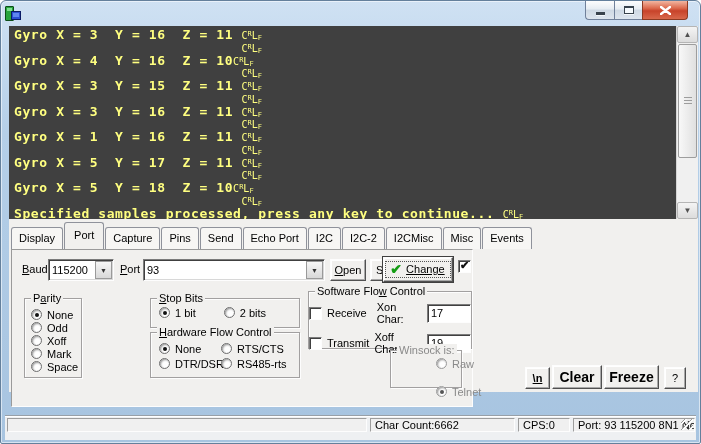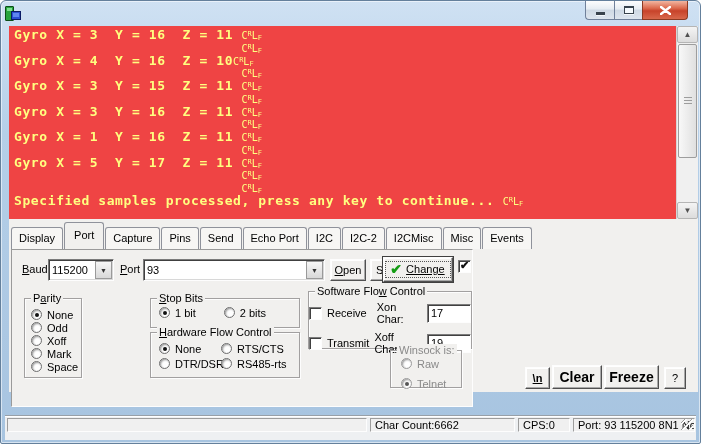--- a/index.html
+++ b/index.html
@@ -23,21 +23,21 @@
     background:linear-gradient(180deg,#fdfdfd 0%,#e6ecf2 45%,#cfd9e4 50%,#dde5ee 100%); }
   .cap-btn.min { width:29px; border-radius:0 0 0 4px; border-right:none; }
   .cap-btn.max { width:28px; border-right:none; }
   .cap-btn.close { width:46px; border-radius:0 0 4px 0;
     background:linear-gradient(180deg,#f2b5a0 0%,#dc6a4d 40%,#c8432a 55%,#d8684b 100%); border-color:#8c3категория22; border-color:#8c3a22; }
   .glyph-min { width:9px; height:3px; background:#39434d; box-shadow:0 1px 0 rgba(255,255,255,.7); margin-top:7px; }
   .glyph-max { width:10px; height:8px; border:1px solid #39434d; box-shadow:inset 0 1px 0 #39434d,0 1px 0 rgba(255,255,255,.7); background:#f6fafd; }
 
   
   .terminal { position:absolute; left:8px; top:25px; width:689px; height:193px; display:flex; background:#000; }
-  .term-text { flex:1; overflow:hidden; padding:2px 0 0 5px; background:#ef4444;
+  .term-text { flex:1; overflow:hidden; padding:2px 0 0 5px; background:#404040;
     font-family:"DejaVu Sans Mono", monospace; font-size:13px; font-weight:bold; color:#FFFF80; letter-spacing:.6px; }
   .tline { height:12.75px; line-height:13px; white-space:pre; }
   .ctl { font-weight:normal; font-size:10px; letter-spacing:0; }
   .ctl i { font-style:normal; font-size:7px; }
   .ctl i.up { vertical-align:3px; }
   .ctl i.dn { vertical-align:-1px; }
 
   
   .sbar { width:22px; background:#f0f0f0; display:flex; flex-direction:column; border-left:1px solid #d5d5d5; }
   .sb-btn { height:17px; display:flex; align-items:center; justify-content:center; font-size:8px; color:#505050;
@@ -94,21 +94,21 @@
 
   .g-parity   { left:12px;  top:48px; width:58px;  height:80px; }
   .g-parity   .opts { padding:10px 0 0 6px; display:flex; flex-direction:column; gap:1px; }
   .g-databits { left:76px;  top:48px; width:58px;  height:80px; }
   .g-databits .opts { padding:11px 0 0 6px; display:flex; flex-direction:column; gap:3.5px; }
   .g-stopbits { left:138px; top:48px; width:150px; height:30px; }
   .g-stopbits .opts { padding:8px 0 0 8px; display:flex; gap:28px; }
   .g-hwflow   { left:138px; top:82px; width:150px; height:46px; }
   .g-hwflow   .opts { padding:10px 0 0 8px; display:grid; grid-template-columns:62px auto; row-gap:3px; }
   .g-winsock  { left:378px; top:100px; width:72px; height:38px; }
-  .g-winsock  .opts { padding:7px 0 0 10px; display:flex; flex-direction:column; gap:8px; }
+  .g-winsock  .opts { padding:7px 0 0 10px; display:flex; flex-direction:column; gap:16px;margin-left:35px; }
   .group.disabled, .group.disabled .gtitle { color:#8a8a8a; }
   .group.disabled .rb { border-color:#9a9a9a; }
   .group.disabled .rb.sel::after { background:#555; }
 
   .g-swflow { left:296px; top:41px; width:164px; height:58px; }
   .sw-row { display:flex; align-items:center; gap:5px; padding-left:0; }
   .sw-row.r1 { margin-top:9px; } .sw-row.r2 { margin-top:6px; }
   .sw-input { width:44px; height:19px; font:11px "Liberation Sans",sans-serif; padding:0 3px;
     background:#fff; border:1px solid; border-color:#7b7b7b #fdfdfd #fdfdfd #7b7b7b; box-shadow:inset 1px 1px 0 #404040; }
 
@@ -156,20 +156,21 @@
         <div class="tline"><span>Gyro X = 4  Y = 16  Z = 10</span><span class="ctl">C<i class="up">R</i>L<i class="dn">F</i></span></div>
         <div class="tline"><span>                           </span><span class="ctl">C<i class="up">R</i>L<i class="dn">F</i></span></div>
         <div class="tline"><span>Gyro X = 3  Y = 15  Z = 11 </span><span class="ctl">C<i class="up">R</i>L<i class="dn">F</i></span></div>
         <div class="tline"><span>                           </span><span class="ctl">C<i class="up">R</i>L<i class="dn">F</i></span></div>
         <div class="tline"><span>Gyro X = 3  Y = 16  Z = 11 </span><span class="ctl">C<i class="up">R</i>L<i class="dn">F</i></span></div>
         <div class="tline"><span>                           </span><span class="ctl">C<i class="up">R</i>L<i class="dn">F</i></span></div>
         <div class="tline"><span>Gyro X = 1  Y = 16  Z = 11 </span><span class="ctl">C<i class="up">R</i>L<i class="dn">F</i></span></div>
         <div class="tline"><span>                           </span><span class="ctl">C<i class="up">R</i>L<i class="dn">F</i></span></div>
         <div class="tline"><span>Gyro X = 5  Y = 17  Z = 11 </span><span class="ctl">C<i class="up">R</i>L<i class="dn">F</i></span></div>
         <div class="tline"><span>                           </span><span class="ctl">C<i class="up">R</i>L<i class="dn">F</i></span></div>
+        <div class="tline"><span>Gyro X = 5  Y = 18  Z = 10</span><span class="ctl">C<i class="up">R</i>L<i class="dn">F</i></span></div>
         <div class="tline"><span>                           </span><span class="ctl">C<i class="up">R</i>L<i class="dn">F</i></span></div>
         <div class="tline"><span>Specified samples processed, press any key to continue... </span><span class="ctl">C<i class="up">R</i>L<i class="dn">F</i></span></div>
       </div>
     <div class="sbar">
       <div class="sb-btn">
           <span>▲</span>
         </div>
       <div class="sb-track">
         <div class="sb-thumb">
             <span class="sb-grip"></span>

